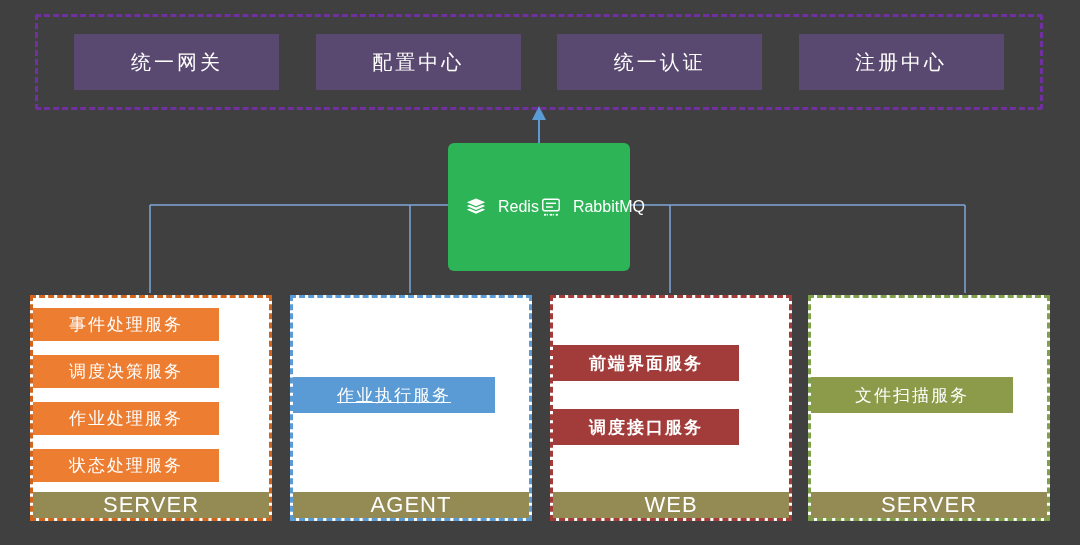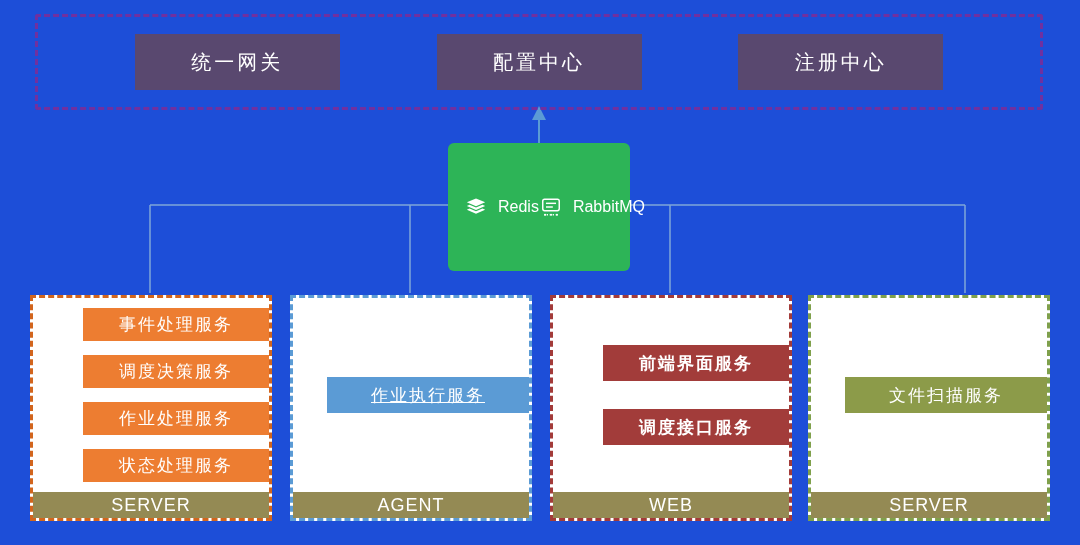--- a/index.html
+++ b/index.html
@@ -1,17 +1,17 @@
 <!DOCTYPE html>
 <html><head>
 <meta charset="utf-8">
 <style>
   html,body { margin:0; padding:0; background:#ffffff; }
   .canvas {
-    position:relative; width:1080px; height:545px; background:#1d4ed8;
+    position:relative; width:1080px; height:545px; background:#404040;
     font-family:"Liberation Sans", sans-serif; overflow:hidden;
   }
   .connectors { position:absolute; left:0; top:0; width:1080px; height:545px; pointer-events:none; }
 
   
   .top-panel {
     position:absolute; left:35px; top:14px; width:1008px; height:96px;
     border:3px dashed #7030a0; border-radius:3px; box-sizing:border-box;
     display:flex; align-items:center; justify-content:space-evenly;
   }
@@ -36,39 +36,39 @@
     position:absolute; top:295px; width:242px; height:226px;
     border:3px dashed; box-sizing:border-box; background:#ffffff;
   }
   .group-server { left:30px;  border-color:#d2651d; }
   .group-agent  { left:290px; border-color:#5b9bd5; }
   .group-web    { left:550px; border-color:#a33b39; }
   .group-extend { left:808px; border-color:#7fa04b; }
 
   .group-content {
     position:absolute; left:0; right:0; top:0; bottom:26px;
-    display:flex; flex-direction:column; align-items:flex-end; justify-content:center;
+    display:flex; flex-direction:column; align-items:flex-start; justify-content:center;
   }
   .group-server .group-content { gap:14px; }
   .group-web .group-content { gap:28px;font-weight:bold; }
 
   .service {
     color:#ffffff; display:flex; align-items:center; justify-content:center;
     font-size:17px; letter-spacing:2px;
   }
   .service.server { width:186px; height:33px; background:#ed7d31; }
   .service.agent  { width:202px; height:36px; background:#5b9bd5;text-decoration:underline; }
   .service.web    { width:186px; height:36px; background:#a23c3a; }
   .service.extend { width:202px; height:36px; background:#8c9b49; }
 
   .group-footer {
     position:absolute; left:0; right:0; bottom:0; height:26px;
     background:#948a54; color:#ffffff;
     display:flex; align-items:center; justify-content:center;
-    font-size:18px; letter-spacing:1px;
+    font-size:22px; letter-spacing:1px;
   }
 </style>
 </head>
 <body>
 
 <div class="canvas">
 
   <svg class="connectors" viewBox="0 0 1080 545">
     <line x1="150" y1="205" x2="965" y2="205" stroke="#7fa7d9" stroke-width="1.5"></line>
     <line x1="150" y1="205" x2="150" y2="293" stroke="#7fa7d9" stroke-width="1.5"></line>
@@ -77,20 +77,21 @@
     <line x1="965" y1="205" x2="965" y2="293" stroke="#7fa7d9" stroke-width="1.5"></line>
     <g>
       <line x1="539" y1="143" x2="539" y2="116" stroke="#5b9bd5" stroke-width="2"></line>
       <polygon points="532,120 539,106 546,120" fill="#5b9bd5"></polygon>
     </g>
   </svg>
 
   <div class="top-panel">
     <div class="top-box">统一网关</div>
     <div class="top-box">配置中心</div>
+    <div class="top-box">统一认证</div>
     <div class="top-box">注册中心</div>
   </div>
 
   <div class="mw-box">
     <div class="mw-row">
       <span class="mw-icon">
         <svg viewBox="0 0 24 24" width="22" height="22">
           <path fill="#fff" d="M12 2.6 22 6.9 12 11.2 2 6.9Z"></path>
           <path fill="#fff" d="M22 10.9 12 15.2 2 10.9l2.9-1.3 7.1 3 7.1-3Z"></path>
           <path fill="#fff" d="M22 15 12 19.3 2 15l2.9-1.3 7.1 3 7.1-3Z"></path>

